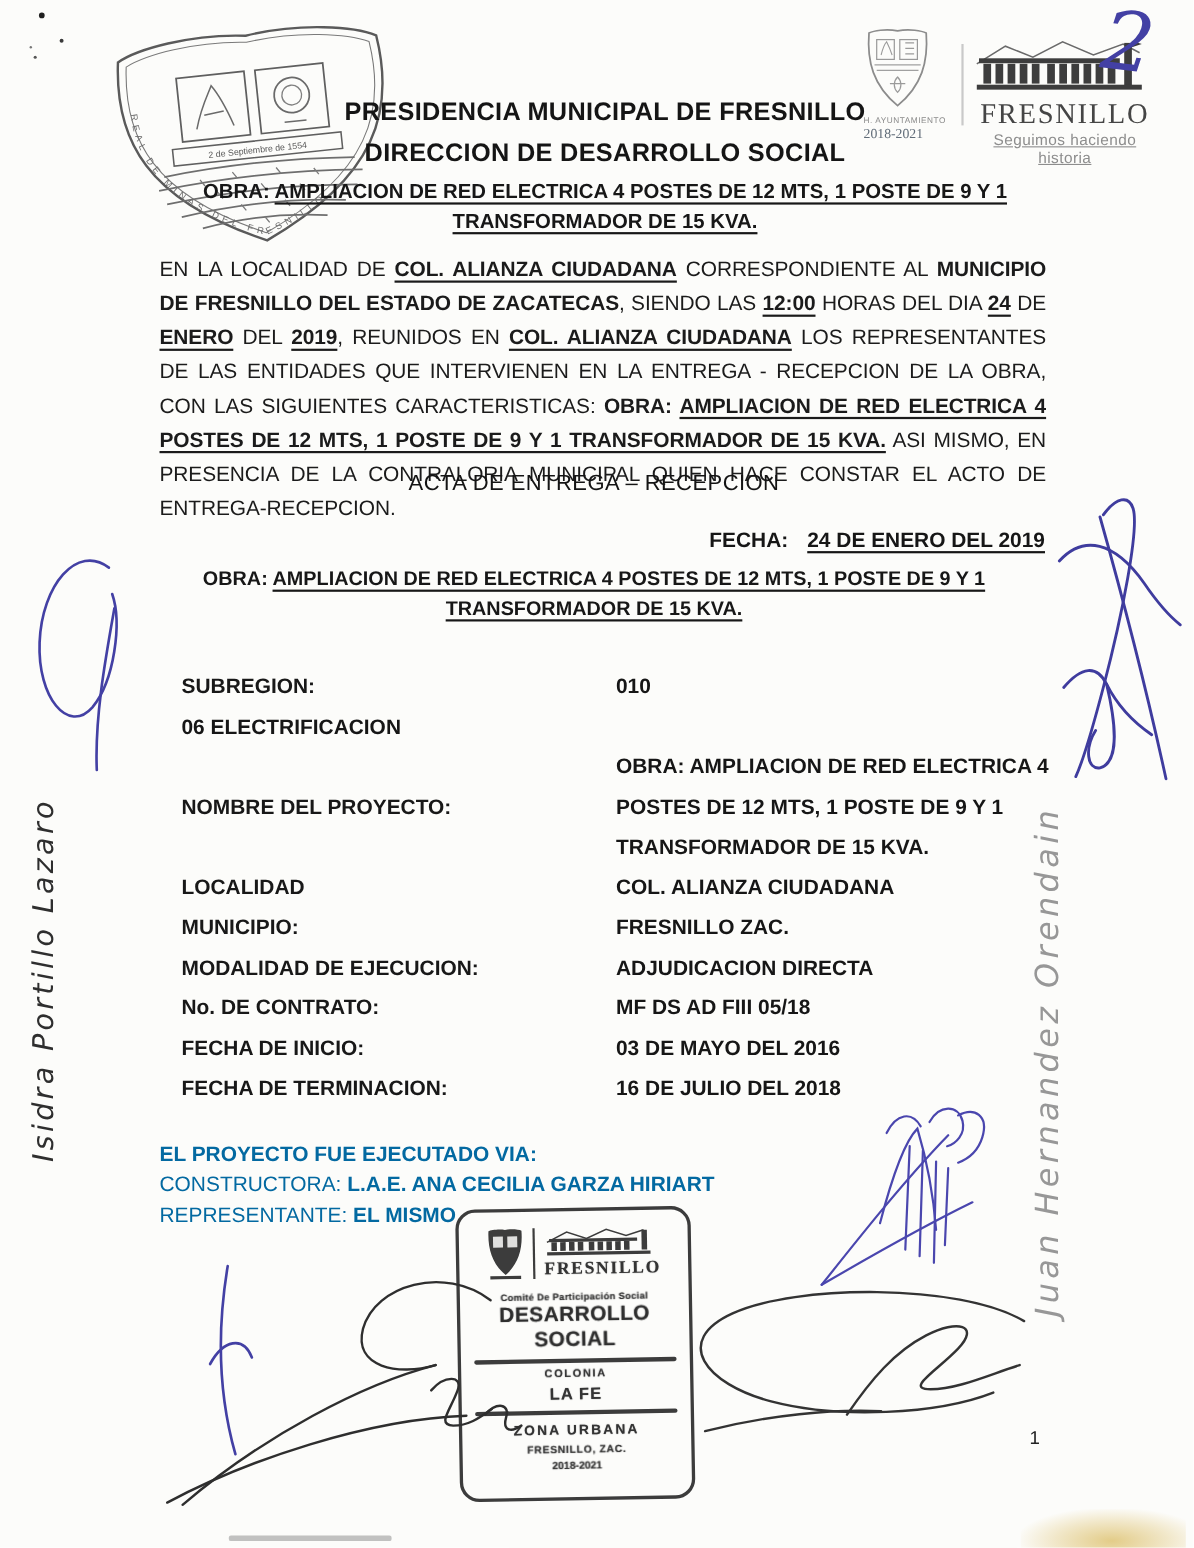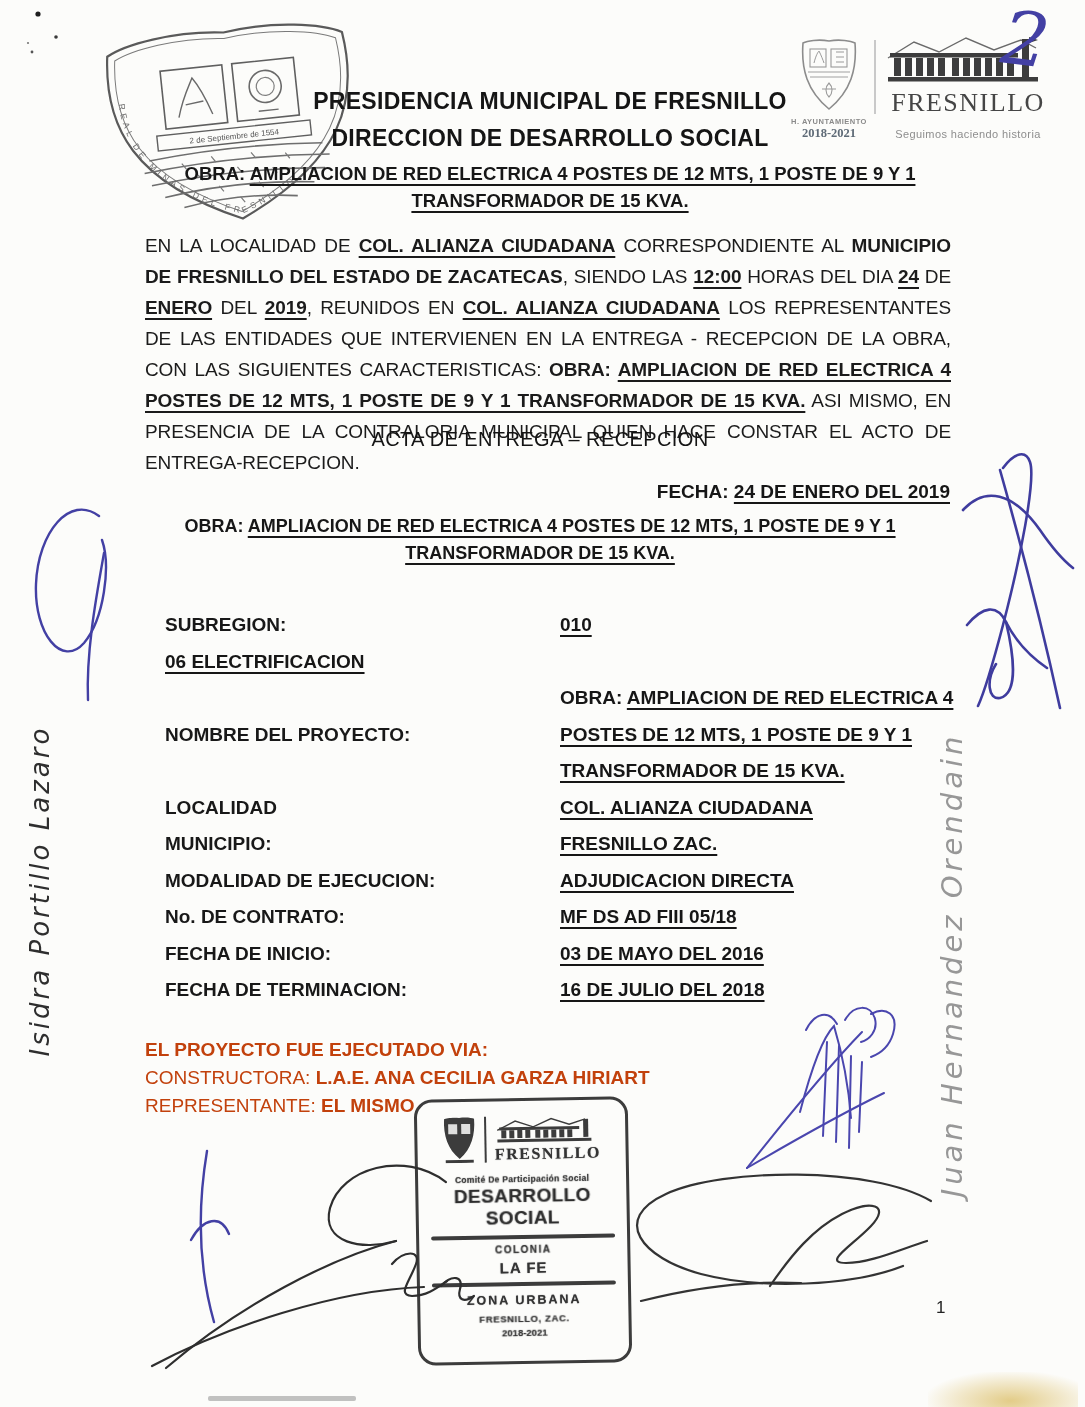--- a/index.html
+++ b/index.html
@@ -12,57 +12,57 @@
   .abs{position:absolute;}
 
   
   .hdr-text{left:160px;top:88px;width:780px;text-align:center;}
   .hdr-title{font-size:23px;font-weight:bold;letter-spacing:.3px;color:#151515;}
   .hdr-title2{margin-top:10px;text-align:center;}
   .hdr-obra{margin-top:11px;font-size:18.5px;font-weight:bold;color:#171717;}
   .hdr-obra2{margin-top:5px;}
   .u{ text-decoration:underline;text-decoration-thickness:2px;text-underline-offset:3.5px; }
 
-  .crest-right{left:785px;top:39px;width:88px;text-align:center;font-weight:bold;}
+  .crest-right{left:785px;top:26px;width:88px;}
   .crest-right .cr-l1{font-size:7.5px;color:#8a8a8a;letter-spacing:.5px;margin-top:2px;}
   .crest-right .cr-l2{font-size:12.5px;color:#5f6b77;font-family:"Liberation Serif",serif;}
   .hdr-divider{left:874px;top:40px;width:2px;height:74px;background:#c9c9c9;}
   .logo-box{left:884px;top:32px;width:168px;text-align:center;}
   .logo-name{font-family:"Liberation Serif","DejaVu Serif",serif;font-size:26px;color:#454545;letter-spacing:1.5px;margin-top:-2px;}
-  .logo-tagline{font-size:11px;color:#8d8d8d;letter-spacing:.4px;margin-top:10px;}
+  .logo-tagline{font-size:14px;color:#8d8d8d;letter-spacing:.4px;margin-top:0px;text-decoration:underline;}
 
   .blue-two{left:1002px;top:2px;font-size:74px;color:#4340a4;
     font-family:"DejaVu Serif","Liberation Serif",serif;font-style:italic;
     transform:rotate(7deg);line-height:1;}
 
   
   .intro{left:145px;top:230px;width:806px;font-size:19px;line-height:31px;
     text-align:justify;color:#1b1b1b;letter-spacing:-0.1px;}
   .seg-b{font-weight:bold;}
   .seg-u{text-decoration:underline;text-decoration-thickness:2px;text-underline-offset:3.5px;}
 
   
   .acta-title{left:150px;top:428px;width:780px;text-align:center;
     font-size:20px;font-weight:normal;letter-spacing:.4px;color:#141414;}
   .fecha-line{right:135px;top:481px;font-size:19px;font-weight:bold;color:#161616;}
-  .fecha-line .fecha-value{}
+  .fecha-line .fecha-value{margin-left:12px;}
   .obra-heading{left:150px;top:516px;width:780px;text-align:center;
     font-size:18px;font-weight:bold;color:#171717;}
   .obra-heading .line2{margin-top:6px;}
 
   
   .fields{left:165px;top:614px;width:790px;}
   .field-row{display:flex;align-items:baseline;height:25px;margin-bottom:11.5px;}
   .f-label{flex:0 0 395px;font-size:19px;font-weight:bold;color:#181818;}
   .f-valwrap{font-size:19px;font-weight:bold;color:#161616;}
   .f-prefix{font-weight:bold;}
-  .f-value{text-decoration:underline;text-decoration-thickness:2px;text-underline-offset:3.5px;}
-
-  
-  .exec{left:145px;top:1036px;font-size:19px;line-height:28px;color:#c2410c;}
+  .f-value{text-decoration-thickness:2px;text-underline-offset:3.5px;}
+
+  
+  .exec{left:145px;top:1036px;font-size:19px;line-height:28px;color:#0369a1;}
   .exec .x1{font-weight:bold;}
   .exec .xv{font-weight:bold;}
 
   
   .pagenum{left:936px;top:1298px;font-size:17px;color:#222;}
 
   
   .stamp{left:416px;top:1098px;width:214px;height:266px;
     border:3.5px solid #3c3c3c;border-radius:18px;transform:rotate(-1deg);
     color:#343434;text-shadow:0 0 1px rgba(45,45,45,.65);box-sizing:border-box;padding-top:8px;}

